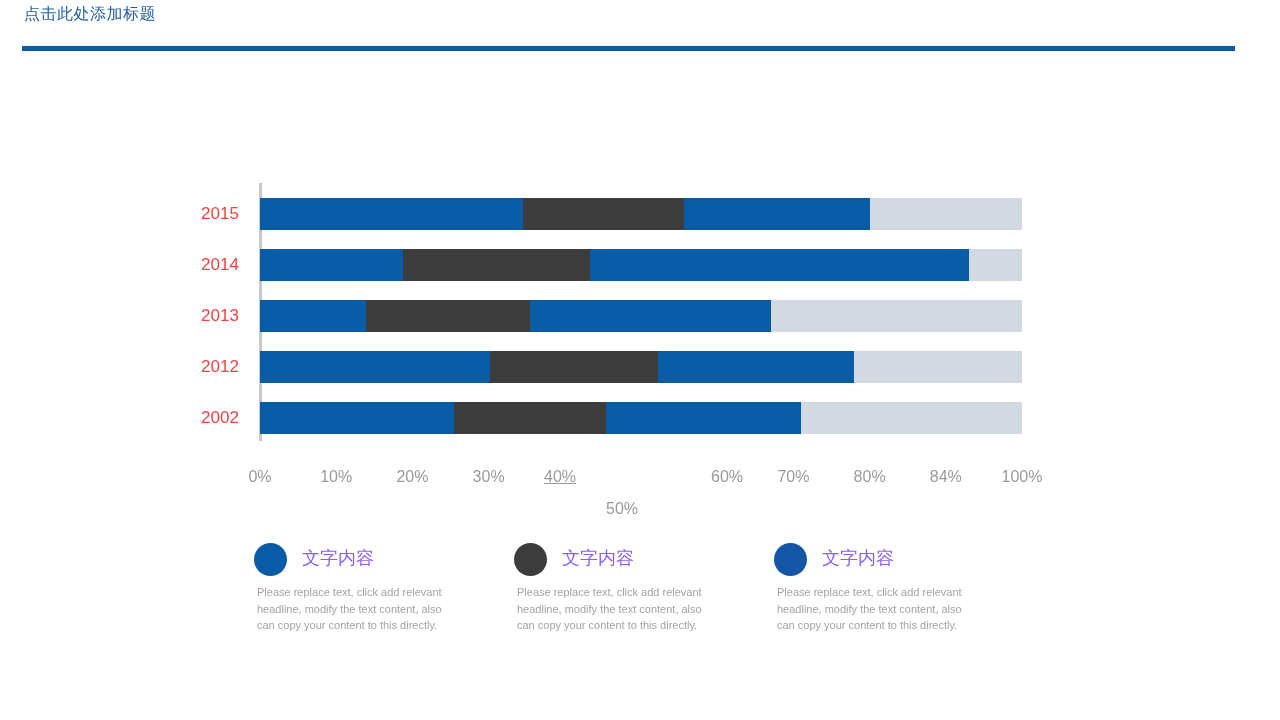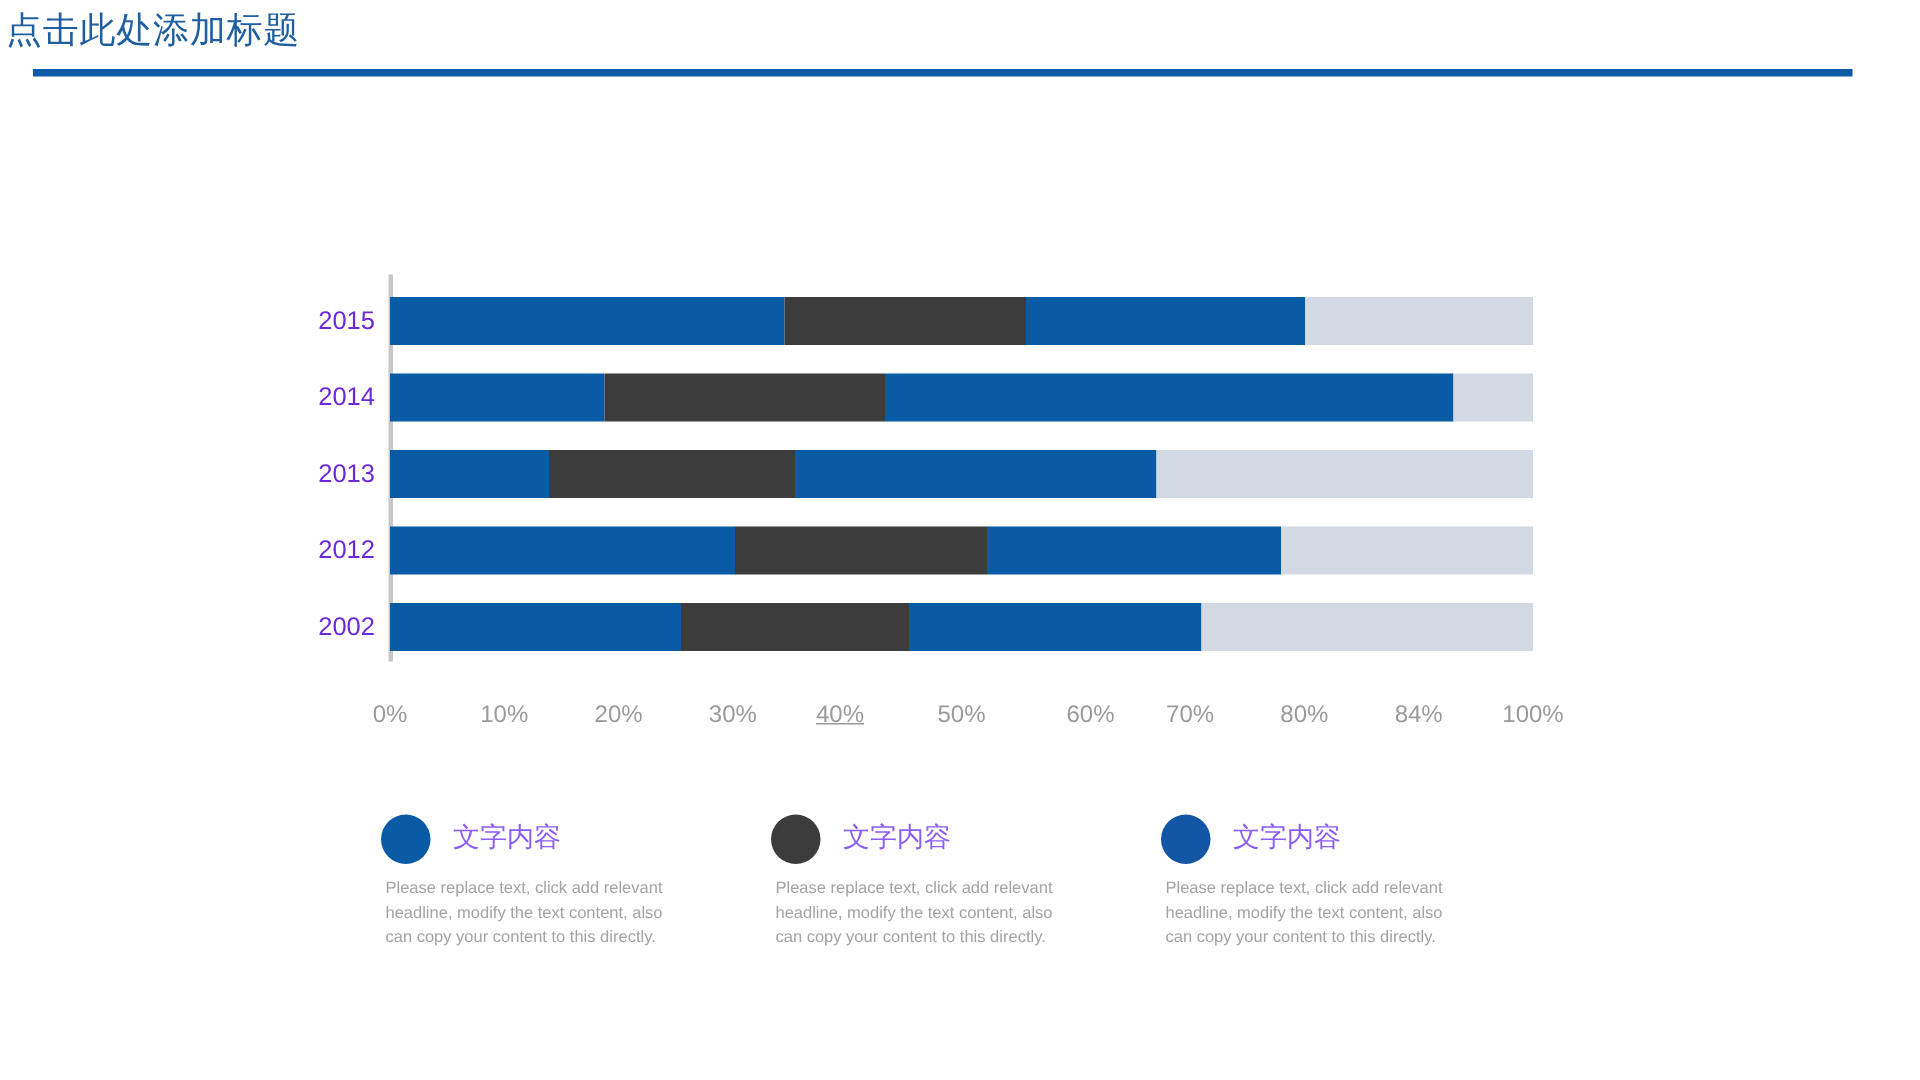--- a/index.html
+++ b/index.html
@@ -17,23 +17,23 @@
 
   
   #header {
     position: absolute;
     left: 0; top: 0;
     width: 1280px;
     height: 70px;
   }
   #page-title {
     position: absolute;
-    left: 4px;
+    left: 24px;
     top: 4px;
-    font-size: 24px;
+    font-size: 16px;
     color: #1F5FA0;
     letter-spacing: 0.5px;
     white-space: nowrap;
   }
   #header-rule {
     position: absolute;
     left: 22px;
     top: 46px;
     width: 1213px;
     height: 5px;
@@ -53,23 +53,23 @@
     left: 69px;      
     top: 3px;
     width: 3px;
     height: 258px;
     background: #C8C8C8;
   }
   .y-label {
     position: absolute;
     left: 0;
     width: 60px;
-    text-align: right;
+    text-align: center;
     font-size: 17px;
-    color: #6d28d9;
+    color: #ef4444;
     line-height: 32px;
     height: 32px;
   }
   .bar-row {
     position: absolute;
     left: 70px;          
     width: 762px;        
     height: 32px;
   }
   .seg {
@@ -189,21 +189,21 @@
         <div class="seg seg-c" style="left: 345.948px; width: 195.072px; background: rgb(10, 91, 166);"></div>
         <div class="seg seg-rest" style="left: 541.02px; width: 220.98px; background: rgb(211, 217, 226);"></div>
       </div>
     </div>
   <div id="x-axis">
       <div class="x-label" style="left: 0px;">0%</div>
       <div class="x-label" style="left: 76.2px;">10%</div>
       <div class="x-label" style="left: 152.4px;">20%</div>
       <div class="x-label" style="left: 228.6px;">30%</div>
       <div class="x-label" style="left: 300px; text-decoration: underline;">40%</div>
-      <div class="x-label" style="left: 381px;">50%</div>
+      <div class="x-label" style="left: 362px; margin-top: 32px;">50%</div>
       <div class="x-label" style="left: 467px;">60%</div>
       <div class="x-label" style="left: 533.4px;">70%</div>
       <div class="x-label" style="left: 609.6px;">80%</div>
       <div class="x-label" style="left: 685.8px;">84%</div>
       <div class="x-label" style="left: 762px;">100%</div>
     </div>
 </div>
 
 <div id="legend">
     <div class="legend-item" style="left: 0px;">

